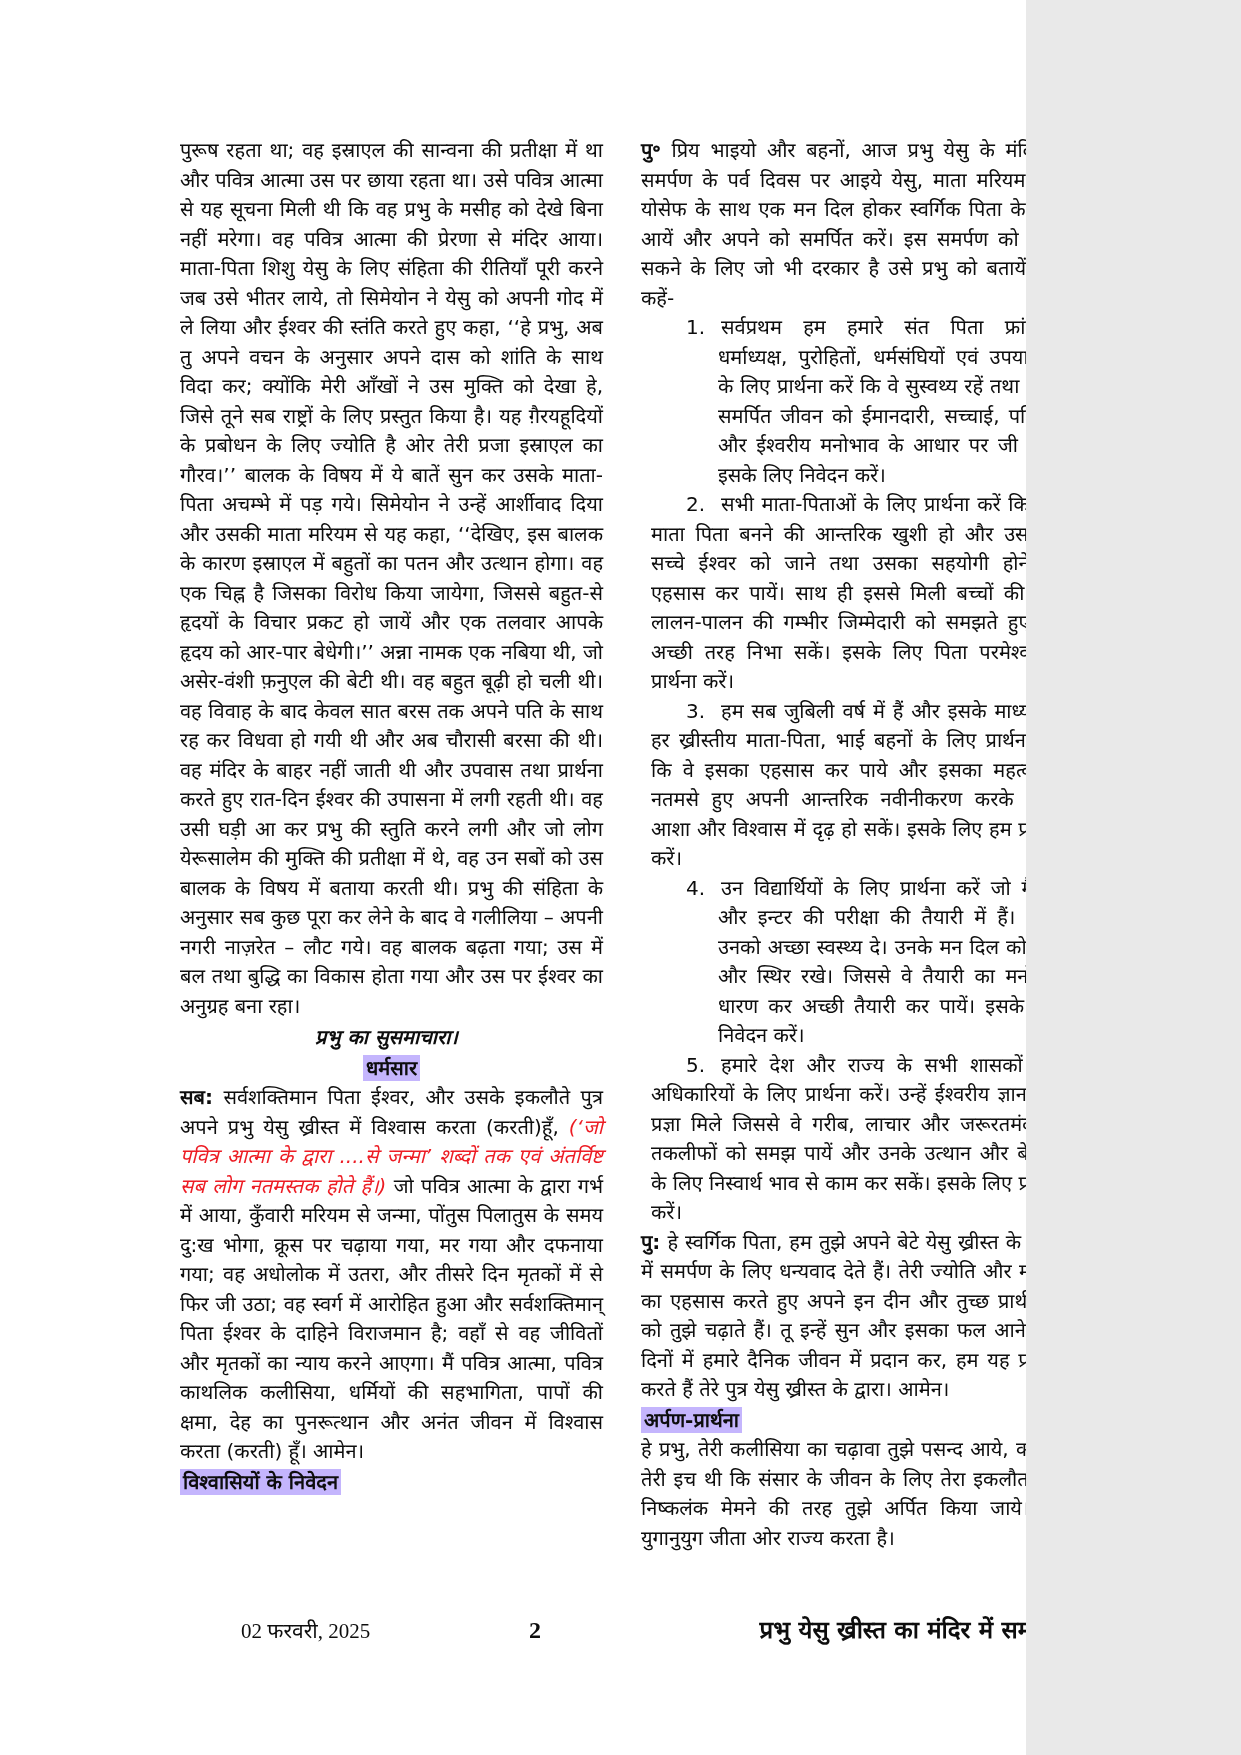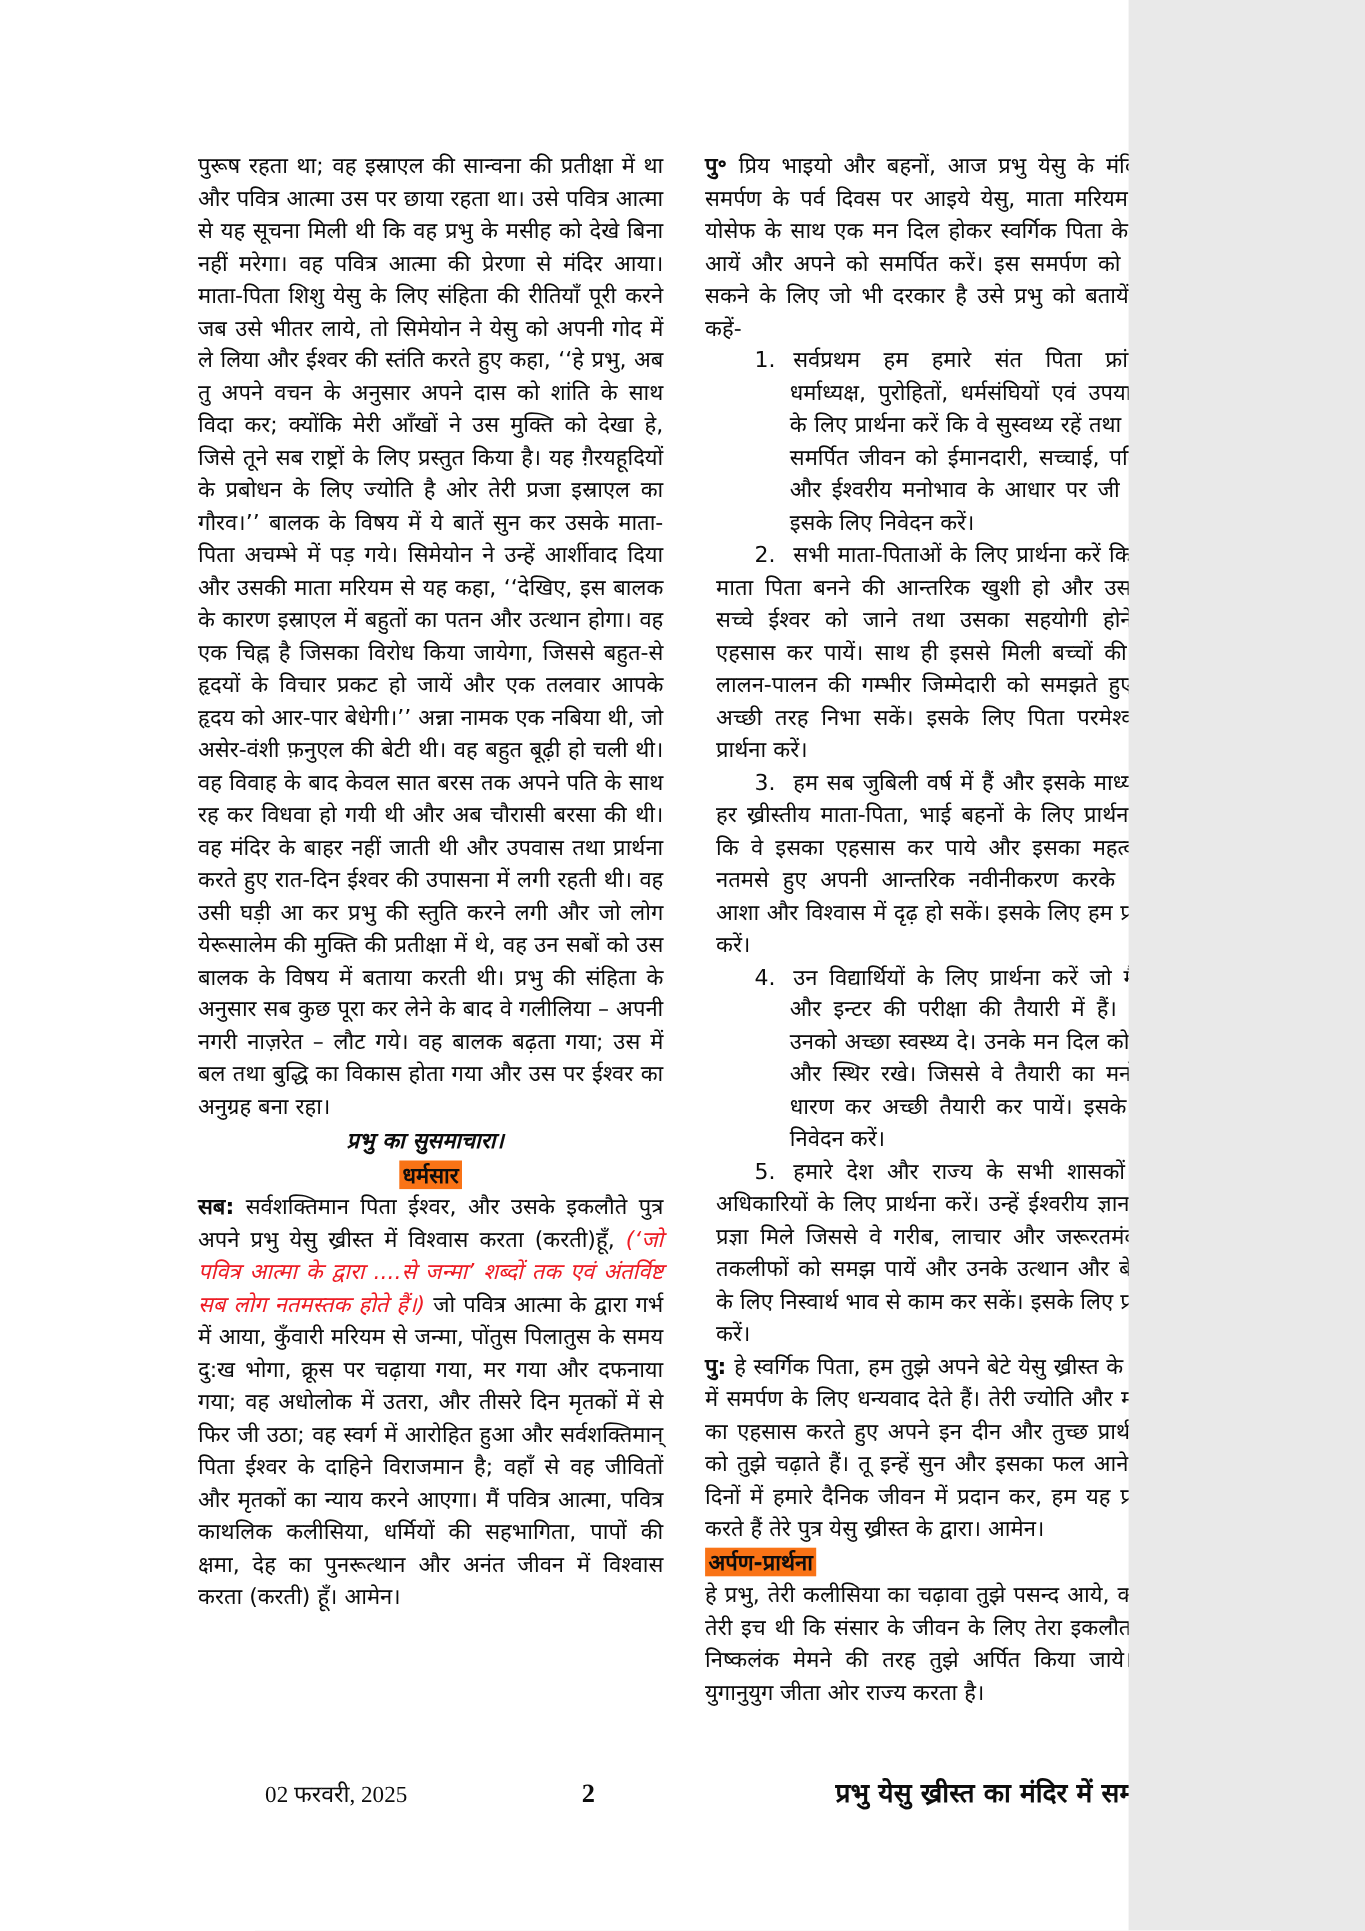--- a/index.html
+++ b/index.html
@@ -23,21 +23,21 @@
     gap:38px;
   }
   .col{
     width:423px;
     font-size:20px;
     line-height:29.5px;
     text-align:justify;
   }
   .col p{margin:0;}
   .hl{
-    background:#f97316;
+    background:#c4b5fd;
     padding:1px 3px;
   }
   b,.bold{font-weight:bold;}
   .gospel-source{
     text-align:center;
     padding-right:10px;
     font-weight:bold;
     font-style:italic;
     margin-top:2px !important;
   }
@@ -87,20 +87,21 @@
     <div class="col">
       <p>पुरूष रहता था; वह इस्राएल की सान्वना की प्रतीक्षा में था और पवित्र आत्मा उस पर छाया रहता था। उसे पवित्र आत्मा से यह सूचना मिली थी कि वह प्रभु के मसीह को देखे बिना नहीं मरेगा। वह पवित्र आत्मा की प्रेरणा से मंदिर आया। माता-पिता शिशु येसु के लिए संहिता की रीतियाँ पूरी करने जब उसे भीतर लाये, तो सिमेयोन ने येसु को  अपनी गोद में ले लिया और ईश्वर की स्तंति करते हुए कहा, ‘‘हे प्रभु, अब तु अपने वचन के अनुसार अपने दास को शांति के साथ विदा कर; क्योंकि मेरी आँखों ने उस मुक्ति को देखा हे, जिसे तूने सब राष्ट्रों के लिए प्रस्तुत किया है। यह ग़ैरयहूदियों के प्रबोधन के लिए ज्योति है ओर तेरी प्रजा इस्राएल का गौरव।’’ बालक के विषय में ये बातें सुन कर उसके माता-पिता अचम्भे में पड़ गये। सिमेयोन ने उन्हें आर्शीवाद दिया और उसकी माता मरियम से यह कहा, ‘‘देखिए, इस बालक के कारण इस्राएल में बहुतों का पतन और उत्थान होगा। वह एक चिह्न है जिसका विरोध किया जायेगा, जिससे बहुत-से हृदयों के विचार प्रकट हो जायें और एक तलवार आपके हृदय को आर-पार बेधेगी।’’ अन्ना नामक एक नबिया थी, जो असेर-वंशी फ़नुएल की बेटी थी। वह बहुत बूढ़ी हो चली थी। वह विवाह के बाद केवल सात बरस तक अपने पति के साथ रह कर विधवा हो गयी थी और अब चौरासी बरसा की थी। वह मंदिर के बाहर नहीं जाती थी और उपवास तथा प्रार्थना करते हुए रात-दिन ईश्वर की उपासना में लगी रहती थी। वह उसी घड़ी आ कर प्रभु की स्तुति करने लगी और जो लोग येरूसालेम की मुक्ति की प्रतीक्षा में थे, वह उन सबों को उस बालक के विषय में बताया करती थी। प्रभु की संहिता के अनुसार सब कुछ पूरा कर लेने के बाद वे गलीलिया – अपनी नगरी नाज़रेत – लौट गये। वह बालक बढ़ता गया; उस में बल तथा बुद्धि का विकास होता गया और उस पर ईश्वर का अनुग्रह बना रहा।</p>
 
       <p class="gospel-source">प्रभु का सुसमाचारा।</p>
 
       <p class="center heading-line"><span class="hl bold">धर्मसार</span></p>
 
 
       <p><b>सब:</b><span> सर्वशक्तिमान पिता ईश्वर, और उसके इकलौते पुत्र अपने प्रभु येसु ख्रीस्त में विश्वास करता (करती)हूँ, </span><span class="red-rubric">(‘जो पवित्र आत्मा के द्वारा ....से जन्मा’ शब्दों तक एवं अंतर्विष्ट सब लोग नतमस्तक होते हैं।)</span><span> जो पवित्र आत्मा के द्वारा गर्भ में आया, कुँवारी मरियम से जन्मा, पोंतुस पिलातुस के समय दु:ख भोगा, क्रूस पर चढ़ाया गया, मर गया और दफनाया गया; वह अधोलोक में उतरा, और तीसरे दिन मृतकों में से फिर जी उठा; वह स्वर्ग में आरोहित हुआ और सर्वशक्तिमान् पिता ईश्वर के दाहिने विराजमान है; वहाँ से वह जीवितों और मृतकों का न्याय करने आएगा। मैं पवित्र आत्मा, पवित्र काथलिक कलीसिया, धर्मियों की सहभागिता, पापों की क्षमा, देह का  पुनरूत्थान और अनंत जीवन में विश्वास करता (करती) हूँ।  आमेन।</span></p>
 
+      <p class="heading-line"><span class="hl bold">विश्वासियों के निवेदन</span></p>
     </div>
 
     <div class="col">
       <p><b>पु॰</b><span> प्रिय भाइयो और बहनों, आज प्रभु येसु के मंदिर में समर्पण के पर्व दिवस पर आइये येसु, माता मरियम और योसेफ के साथ एक मन दिल होकर स्वर्गिक पिता के पास आयें और अपने को समर्पित करें। इस समर्पण को निभा सकने के लिए जो भी दरकार है उसे प्रभु को बतायें और कहें-</span></p>
 
 
       <div>
         <p class="pet pet-hang"><span class="pet-num">1.</span><span class="pet-gap"></span><span>सर्वप्रथम हम हमारे संत पिता फ्रांसिस, धर्माध्यक्ष, पुरोहितों, धर्मसंघियों एवं उपयाजकों के लिए प्रार्थना करें कि वे सुस्वथ्य रहें तथा अपने समर्पित जीवन को ईमानदारी, सच्चाई, पवित्रता और ईश्वरीय मनोभाव के आधार पर जी सकें। इसके लिए निवेदन करें।</span></p>
 
         <p class="pet pet-flat"><span class="pet-num">2.</span><span class="pet-gap"></span><span>सभी माता-पिताओं के लिए प्रार्थना करें कि उन्हें माता पिता बनने की आन्तरिक खुशी हो और उससे वे सच्चे ईश्वर को जाने तथा उसका सहयोगी होने का एहसास कर पायें। साथ ही इससे मिली बच्चों की सही लालन-पालन की गम्भीर जिम्मेदारी को समझते हुए उसे अच्छी तरह निभा सकें। इसके लिए पिता परमेश्वर से प्रार्थना करें।</span></p>

